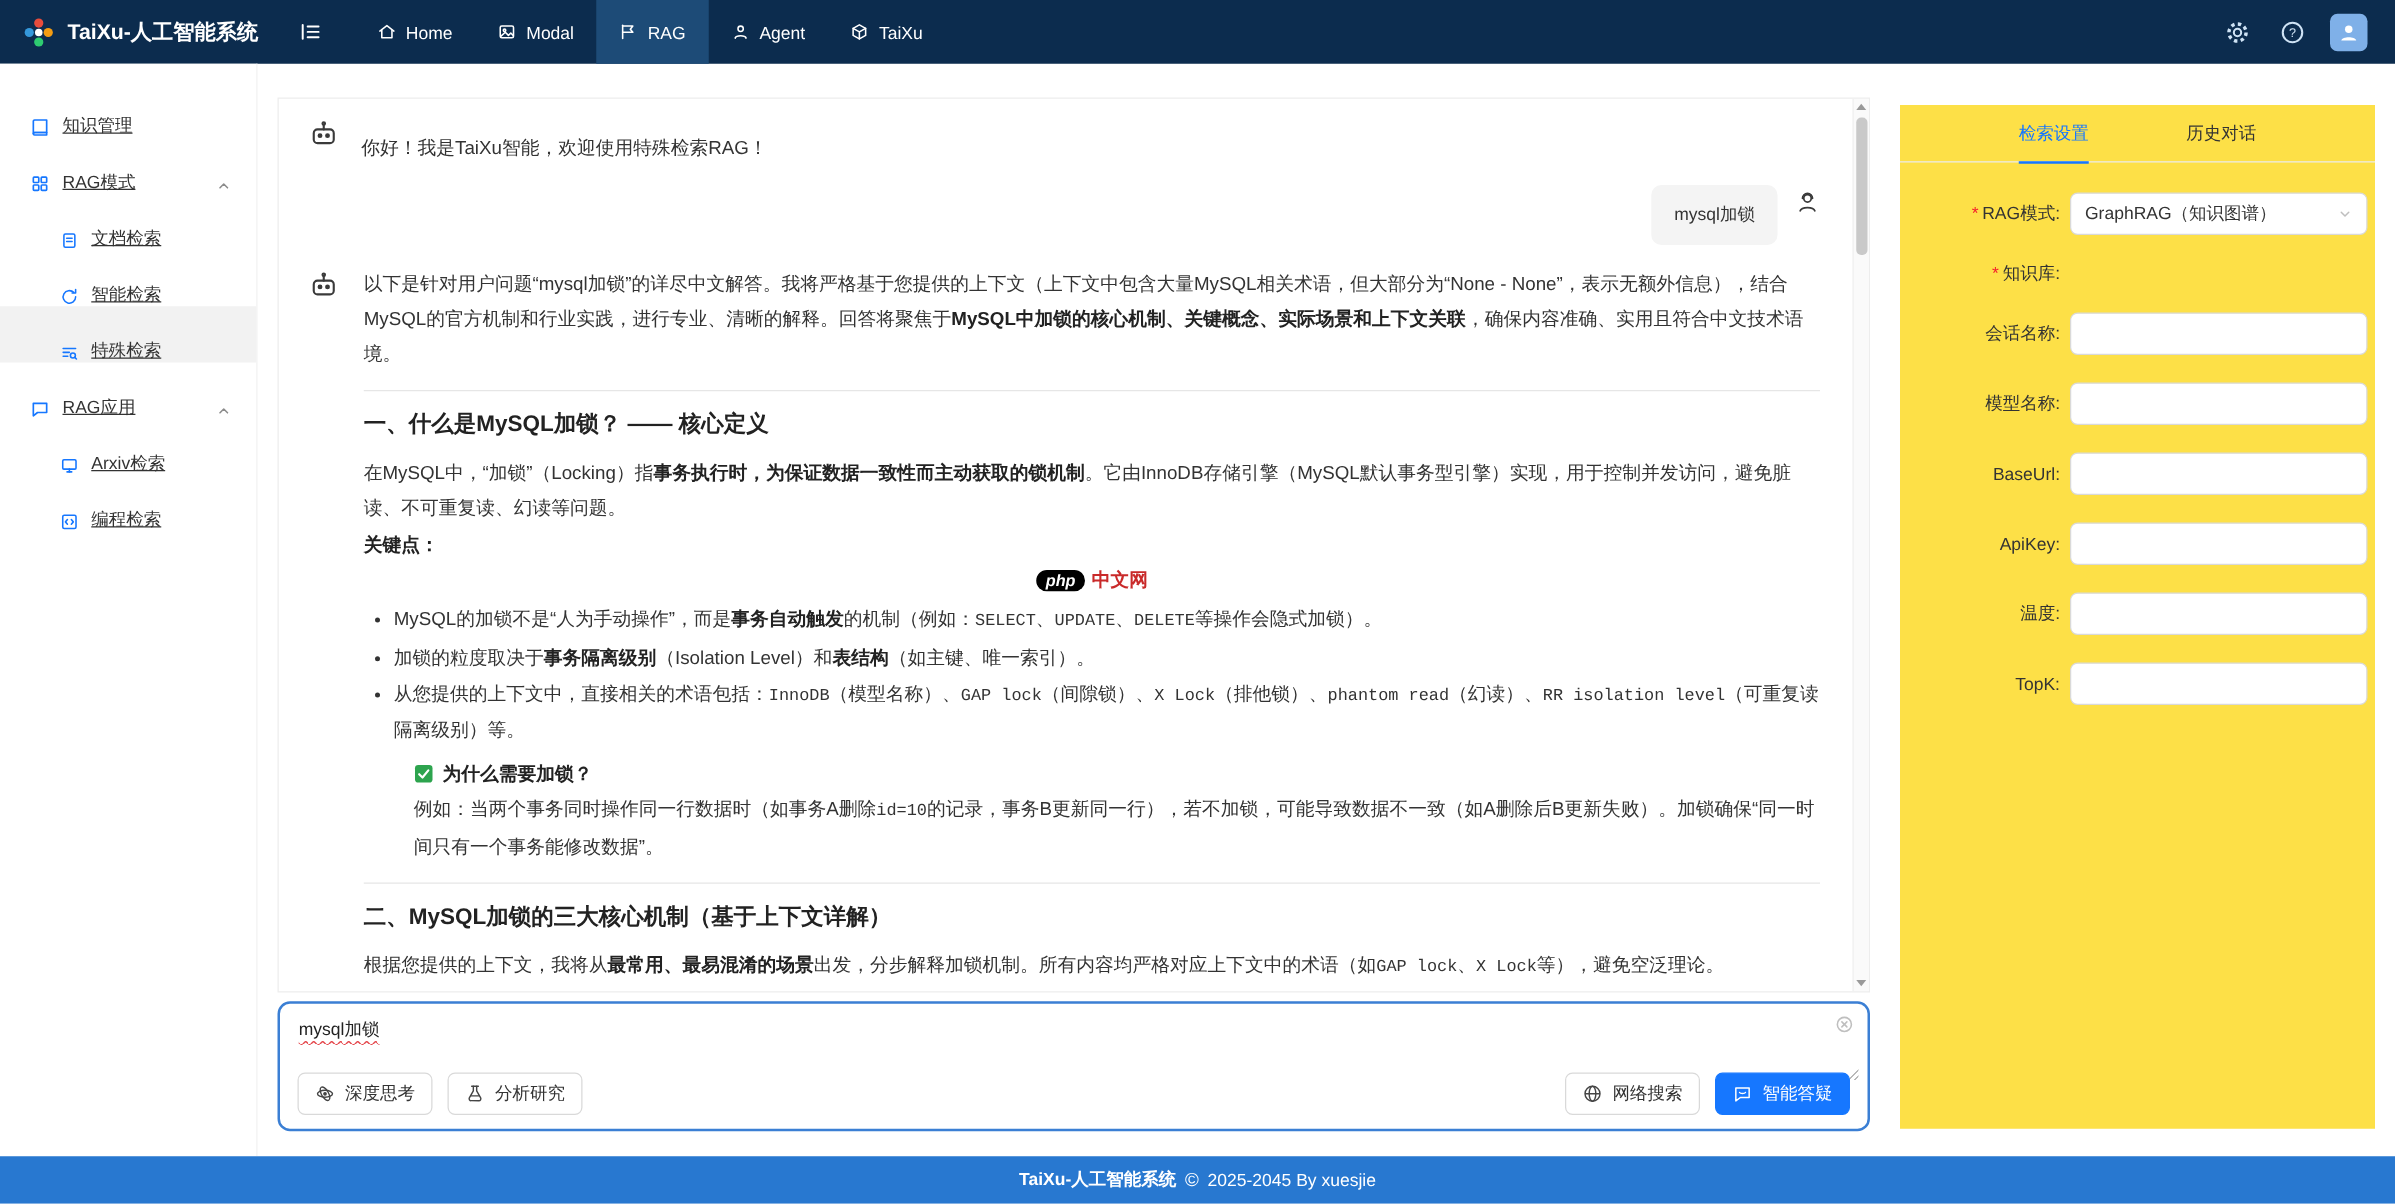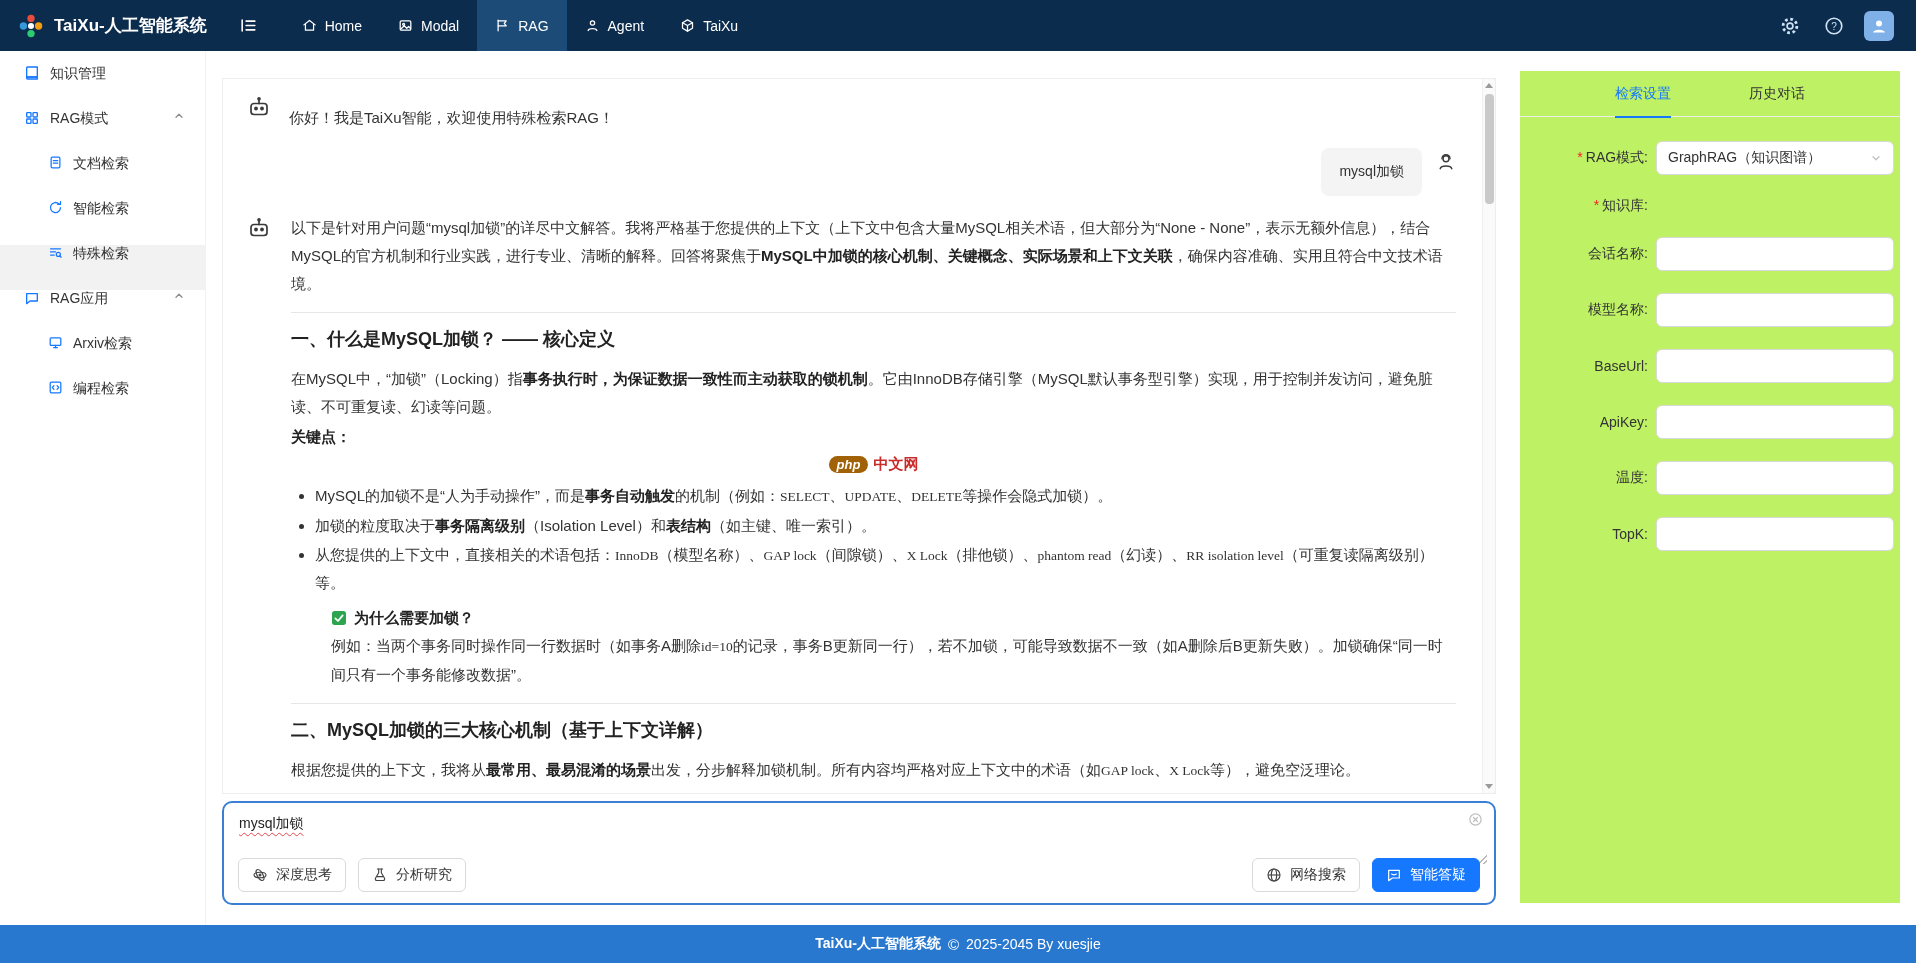--- a/index.html
+++ b/index.html
@@ -32,22 +32,22 @@
     width: 30px; height: 30px; border-radius: 6px; background: #7fb0e8;
     display: flex; align-items: center; justify-content: center; cursor: pointer;
   }
 
   
   .sidebar {
     position: absolute; left: 0; top: 51px; width: 206px; bottom: 38px;
     background: #fff; border-right: 1px solid #f2f2f2; padding-top: 14px;
   }
   .side-item, .side-sub {
-    position: relative; height: 45px; display: flex; align-items: flex-start; gap: 10px;
-    font-size: 14px; color: #333; cursor: pointer;
+    position: relative; height: 45px; display: flex; align-items: flex-end; gap: 10px;
+    font-size: 14px; color: #333; cursor: pointer; text-decoration: underline;
   }
   .side-item { padding-left: 24px; }
   .side-sub { padding-left: 48px; }
   .side-sub.active { background: #f2f2f2; }
   .chev-up { position: absolute; right: 20px; }
 
   
   .chat {
     position: absolute; left: 222px; top: 78px; width: 1274px; height: 716px;
     background: #fff; border: 1px solid #ededed; overflow: hidden;
@@ -60,27 +60,27 @@
   .user-row { margin-top: 20px; justify-content: flex-end; gap: 14px; }
   .user-bubble { background: #f4f4f4; border-radius: 8px; padding: 15px 18px; font-size: 14px; color: #333; }
   .user-avatar-icon { padding-top: 4px; }
   .answer-row { margin-top: 18px; gap: 20px; }
 
   .answer { font-size: 15px; color: #333; }
   .answer p { margin: 0 0 10px; line-height: 28px; }
   .answer h3 { font-size: 18px; color: #222; line-height: 24px; margin: 14px 0 14px; font-weight: bold; }
   .answer hr { border: none; border-top: 1px solid #e6e6e6; margin: 14px 0; }
   .answer strong { color: #222; }
-  .answer code { font-family: Liberation Serif, serif; font-size: 13.5px; }
+  .answer code { font-family: Liberation Mono, monospace; font-size: 13.5px; }
   .answer ul { margin: 2px 0 6px 24px; }
   .answer li { line-height: 27px; margin: 2px 0; }
   .kp { margin-bottom: 2px !important; }
   .php-logo-row { text-align: center; margin: 4px 0 8px; }
   .php-badge {
-    display: inline-block; background: #a16207; color: #fff; font-weight: bold; font-style: italic;
+    display: inline-block; background: #000000; color: #fff; font-weight: bold; font-style: italic;
     border-radius: 10px; padding: 1px 8px; font-size: 13px; margin-right: 5px;
   }
   .php-cn { color: #c92a2a; font-weight: bold; font-size: 15px; }
   .quote { margin: 8px 0 4px 40px; }
   .why-title { margin-bottom: 0 !important; line-height: 28px; }
   .check-icon { display: inline-block; vertical-align: -3px; margin-right: 7px; }
 
   
   .chat-sb { position: absolute; top: 0; right: 0; bottom: 0; width: 13px; background: #fafafa; border-left: 1px solid #f0f0f0; }
   .sb-btn { position: absolute; left: 0; right: 0; height: 13px; display: flex; align-items: center; justify-content: center; cursor: pointer; }
@@ -104,21 +104,21 @@
   }
   .composer-actions { position: absolute; left: 14px; right: 14px; bottom: 11px; display: flex; align-items: center; gap: 12px; }
   .chip {
     height: 34px; padding: 0 13px; border: 1px solid #d9d9d9; border-radius: 6px; background: #fff;
     display: inline-flex; align-items: center; gap: 8px; font-size: 14px; color: #333; cursor: pointer;
   }
   .chip.primary { background: var(--accent, #1677ff); border-color: var(--accent, #1677ff); color: #fff; }
   .spacer { flex: 1; }
 
   
-  .rightpanel { position: absolute; left: 1520px; top: 71px; width: 380px; bottom: 60px; background: #bef264; }
+  .rightpanel { position: absolute; left: 1520px; top: 84px; width: 380px; bottom: 60px; background: #fde047; }
   .tabs { display: flex; justify-content: center; gap: 78px; border-bottom: 1px solid #ececec; height: 46px; }
   .tab { height: 46px; display: flex; align-items: center; font-size: 14px; color: #333; cursor: pointer; position: relative; }
   .tab.active { color: var(--accent, #1677ff); }
   .tab.active::after { content: ""; position: absolute; left: 0; right: 0; bottom: -1px; height: 2px; background: var(--accent, #1677ff); }
   .form { padding: 24px 6px 0 8px; }
   .frow { display: flex; align-items: center; margin-bottom: 22px; }
   .flabel { width: 120px; text-align: right; font-size: 14px; color: #333; flex: none; white-space: nowrap; }
   .req { color: #f5222d; margin-right: 3px; }
   .fctrl {
     margin-left: 8px; width: 243px; height: 34px; border: 1px solid #d9d9d9; border-radius: 6px;

